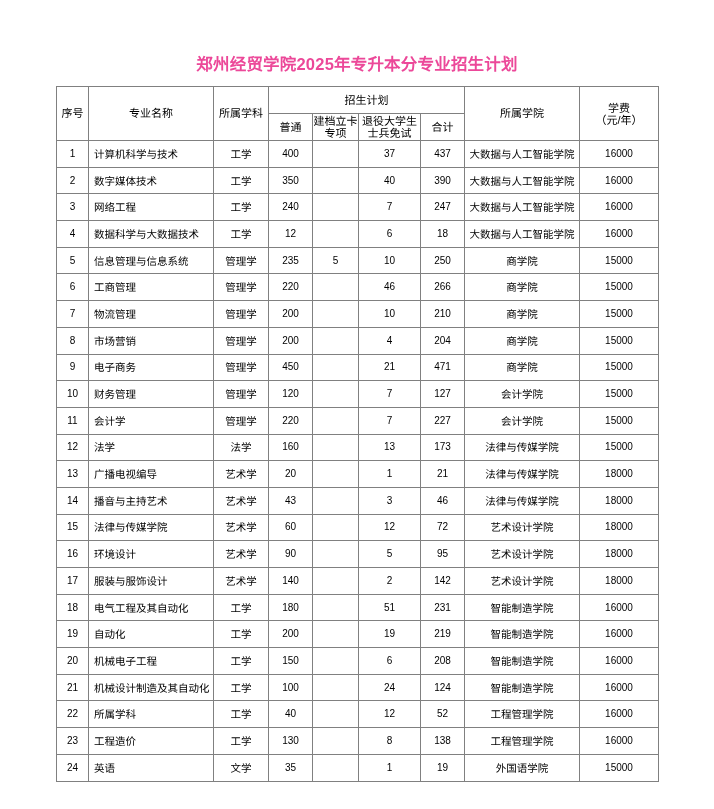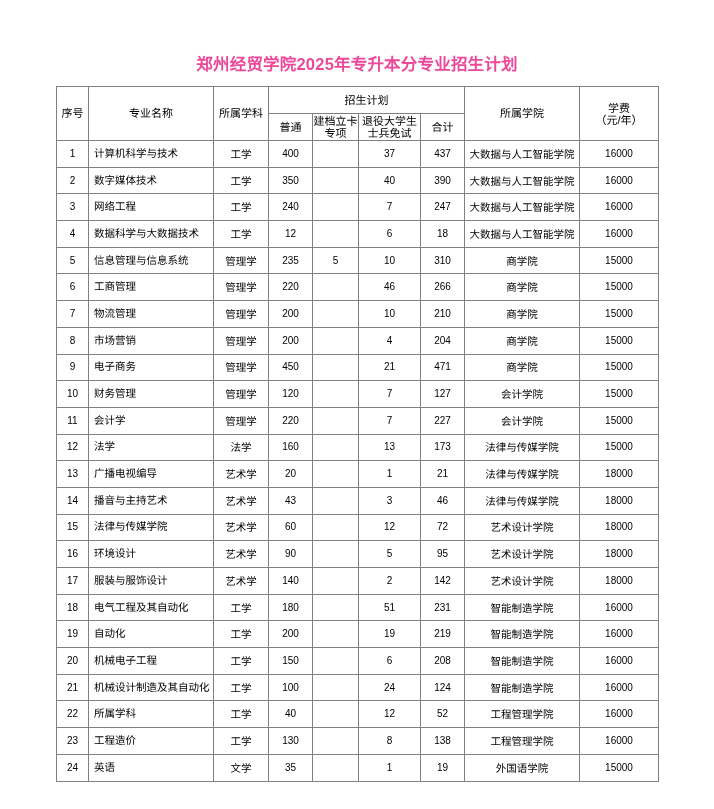--- a/index.html
+++ b/index.html
@@ -64,21 +64,20 @@
     margin-top: 24px;
   }
   table.plan tbody td {
     height: 25.7px;
     font-size: 10.5px;
   }
   table.plan tbody td.major-name {
     text-align: left;
     padding-left: 5px;
     font-size: 10.5px;
-    font-family: Liberation Serif, serif;
   }
   table.plan tbody td.num {
     font-size: 10px;
   }
   table.plan tbody td.idx {
     font-size: 10px;
   }
   
   col.c-idx     { width: 32px; }
   col.c-major   { width: 125px; }
@@ -181,21 +180,21 @@
             <td>大数据与人工智能学院</td>
             <td class="num">16000</td>
           </tr>
           <tr>
             <td class="idx">5</td>
             <td class="major-name">信息管理与信息系统</td>
             <td>管理学</td>
             <td class="num">235</td>
             <td class="num">5</td>
             <td class="num">10</td>
-            <td class="num">310</td>
+            <td class="num">250</td>
             <td>商学院</td>
             <td class="num">15000</td>
           </tr>
           <tr>
             <td class="idx">6</td>
             <td class="major-name">工商管理</td>
             <td>管理学</td>
             <td class="num">220</td>
             <td class="num"></td>
             <td class="num">46</td>

